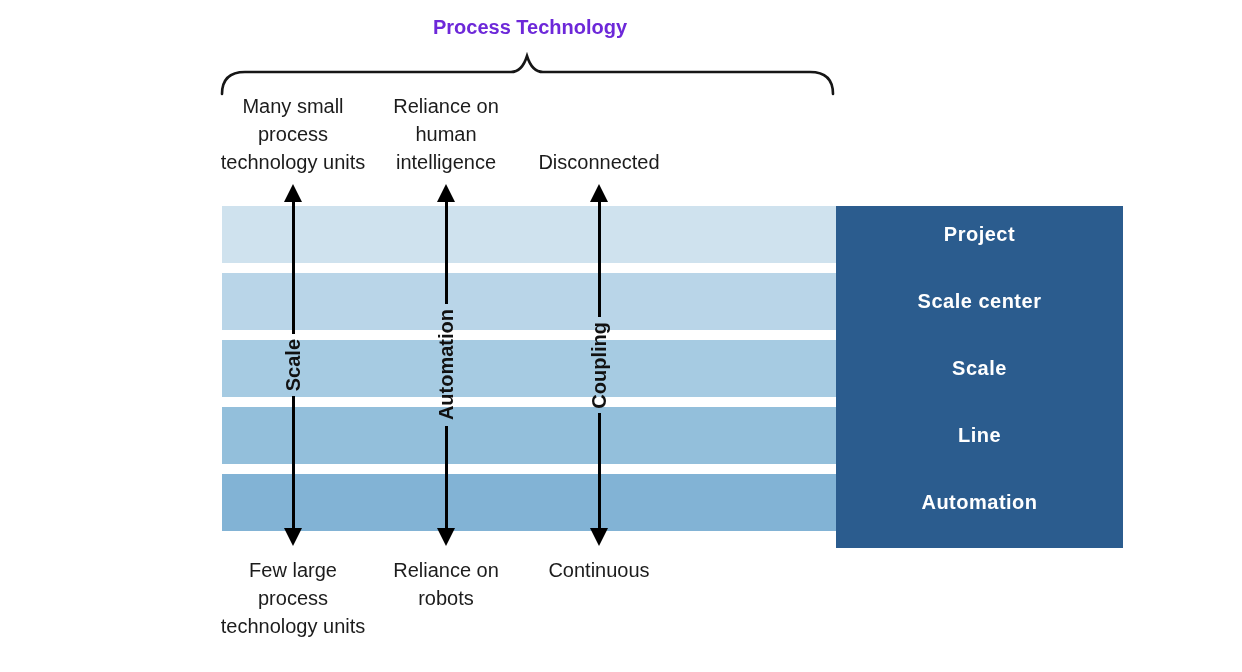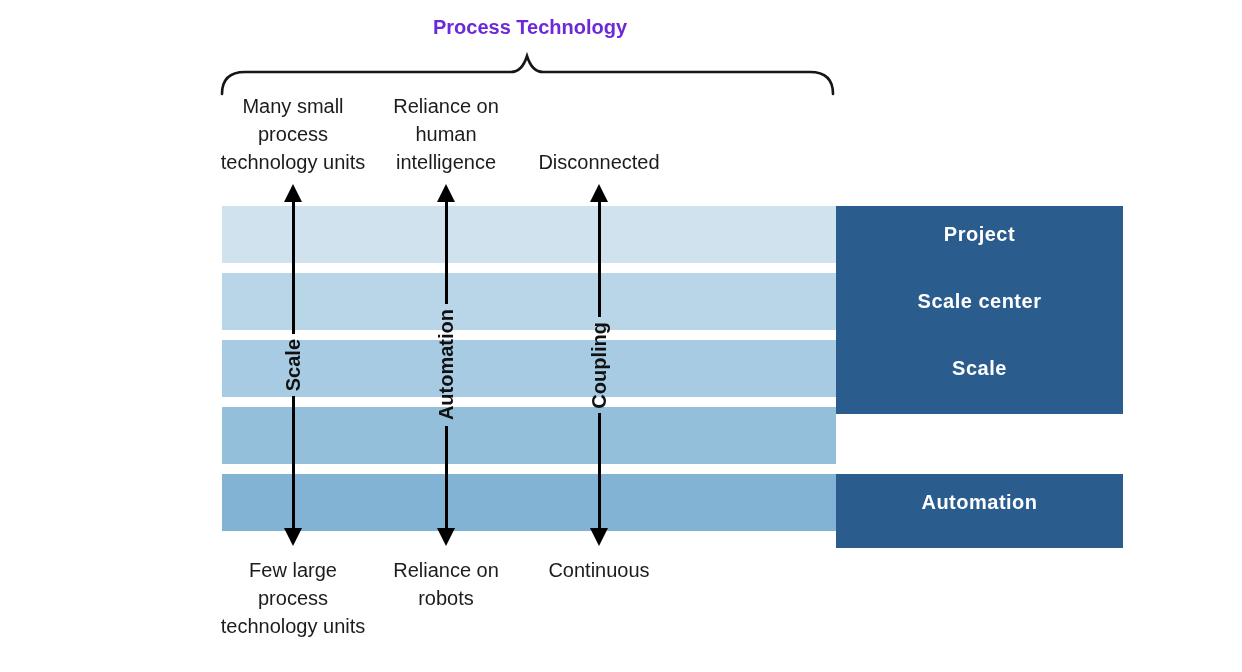--- a/index.html
+++ b/index.html
@@ -121,20 +121,21 @@
     <div class="row">
       <div class="band" style="background-color: rgb(185, 213, 232);"></div>
       <div class="row-box">Scale center</div>
     </div>
     <div class="row">
       <div class="band" style="background-color: rgb(166, 203, 226);"></div>
       <div class="row-box">Scale</div>
     </div>
     <div class="row">
       <div class="band" style="background-color: rgb(147, 191, 219);"></div>
+      <div class="row-box">Line</div>
     </div>
     <div class="row">
       <div class="band" style="background-color: rgb(130, 179, 213);"></div>
       <div class="row-box">Automation</div>
     </div>
   </div>
 
   <div class="arrow arrow-0">
     <div class="head-up"></div>
     <div class="shaft"></div>

